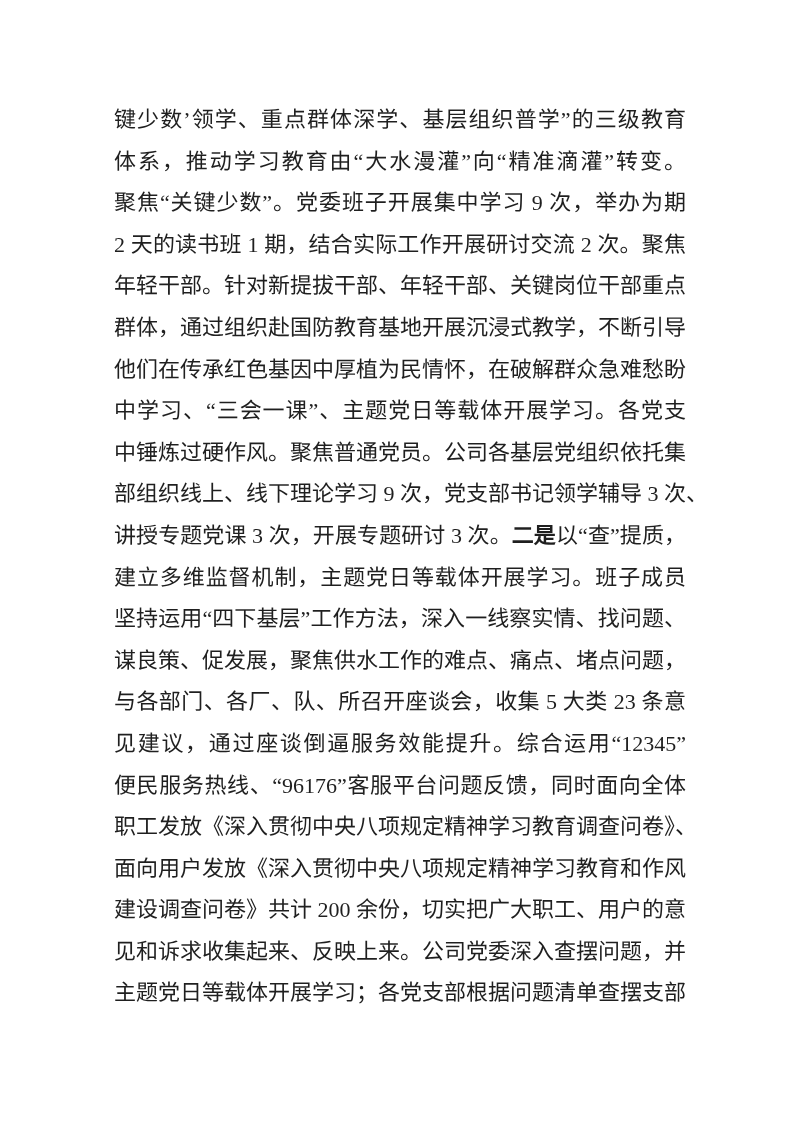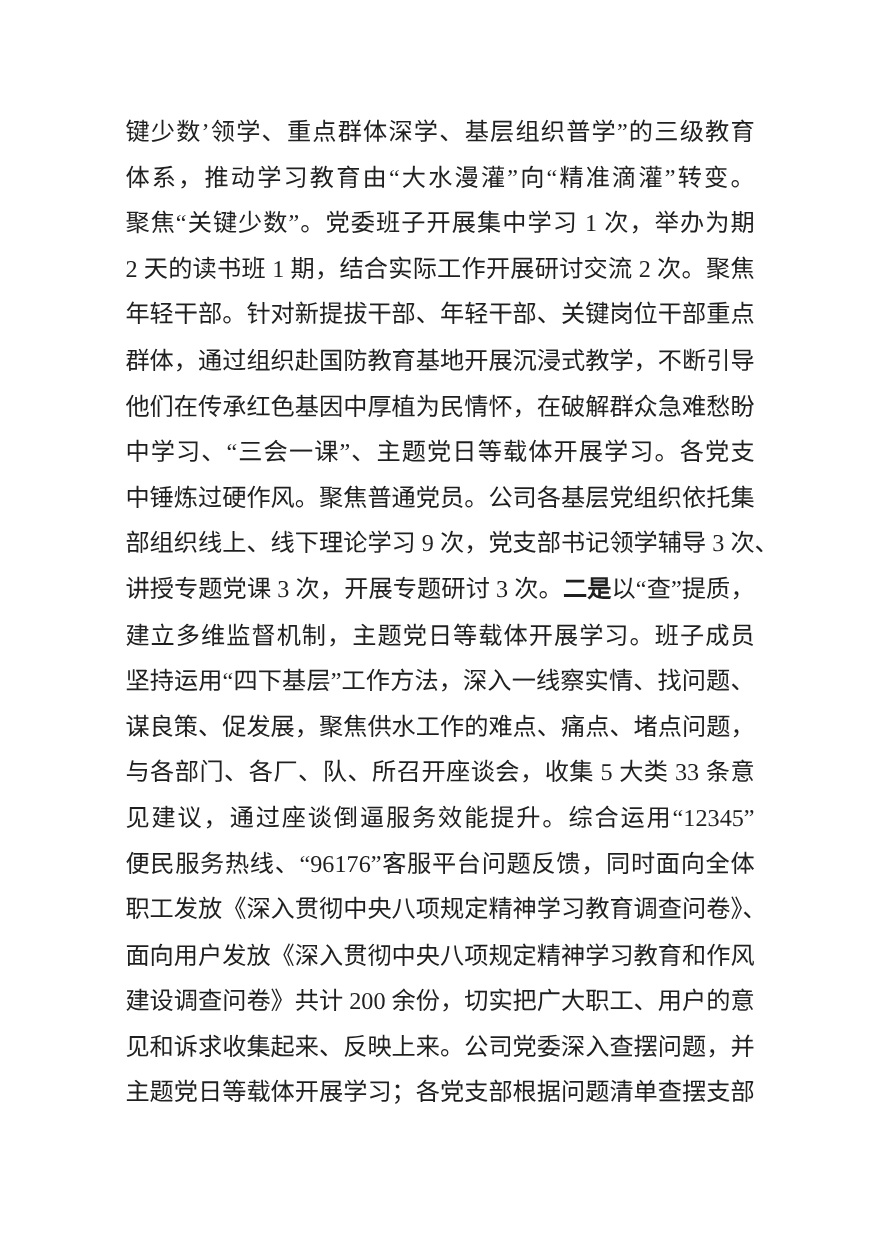--- a/index.html
+++ b/index.html
@@ -36,33 +36,33 @@
     margin-top: 27px;
   }
 </style>
 </head>
 <body>
 
 <div class="page">
   <div class="text-block">
       <div class="line"><span>键少数’领学、重点群体深学、基层组织普学”的三级教育</span></div>
       <div class="line"><span>体系，推动学习教育由“大水漫灌”向“精准滴灌”转变。</span></div>
-      <div class="line"><span>聚焦“关键少数”。党委班子开展集中学习 1 次，举办为期</span></div>
+      <div class="line"><span>聚焦“关键少数”。党委班子开展集中学习 9 次，举办为期</span></div>
       <div class="line"><span>2 天的读书班 1 期，结合实际工作开展研讨交流 2 次。聚焦</span></div>
       <div class="line"><span>年轻干部。针对新提拔干部、年轻干部、关键岗位干部重点</span></div>
       <div class="line"><span>群体，通过组织赴国防教育基地开展沉浸式教学，不断引导</span></div>
       <div class="line"><span>他们在传承红色基因中厚植为民情怀，在破解群众急难愁盼</span></div>
       <div class="line"><span>中学习、“三会一课”、主题党日等载体开展学习。各党支</span></div>
       <div class="line"><span>中锤炼过硬作风。聚焦普通党员。公司各基层党组织依托集</span></div>
       <div class="line"><span>部组织线上、线下理论学习 9 次，党支部书记领学辅导 3 次、</span></div>
       <div class="line"><span>讲授专题党课 3 次，开展专题研讨 3 次。</span><span class="bold">二是</span><span>以“查”提质，</span></div>
       <div class="line"><span>建立多维监督机制，主题党日等载体开展学习。班子成员</span></div>
       <div class="line"><span>坚持运用“四下基层”工作方法，深入一线察实情、找问题、</span></div>
       <div class="line"><span>谋良策、促发展，聚焦供水工作的难点、痛点、堵点问题，</span></div>
-      <div class="line"><span>与各部门、各厂、队、所召开座谈会，收集 5 大类 33 条意</span></div>
+      <div class="line"><span>与各部门、各厂、队、所召开座谈会，收集 5 大类 23 条意</span></div>
       <div class="line"><span>见建议，通过座谈倒逼服务效能提升。综合运用“12345”</span></div>
       <div class="line"><span>便民服务热线、“96176”客服平台问题反馈，同时面向全体</span></div>
       <div class="line"><span>职工发放《深入贯彻中央八项规定精神学习教育调查问卷》、</span></div>
       <div class="line"><span>面向用户发放《深入贯彻中央八项规定精神学习教育和作风</span></div>
       <div class="line"><span>建设调查问卷》共计 200 余份，切实把广大职工、用户的意</span></div>
       <div class="line"><span>见和诉求收集起来、反映上来。公司党委深入查摆问题，并</span></div>
       <div class="line"><span>主题党日等载体开展学习；各党支部根据问题清单查摆支部</span></div>
     </div>
 </div>
 

